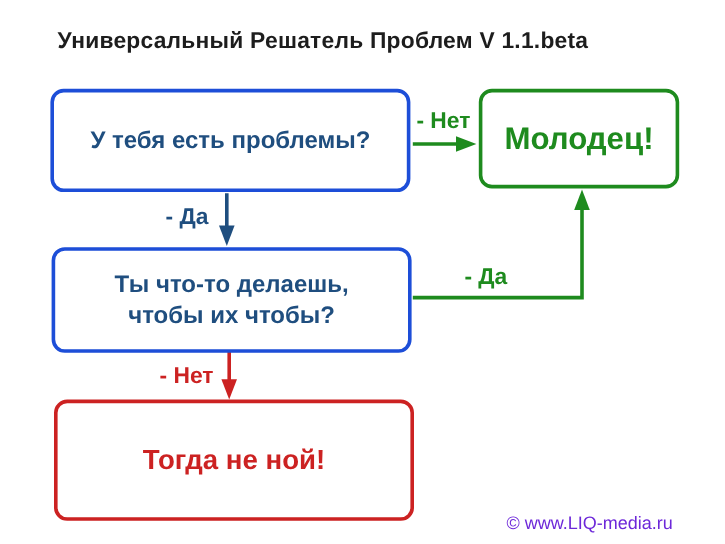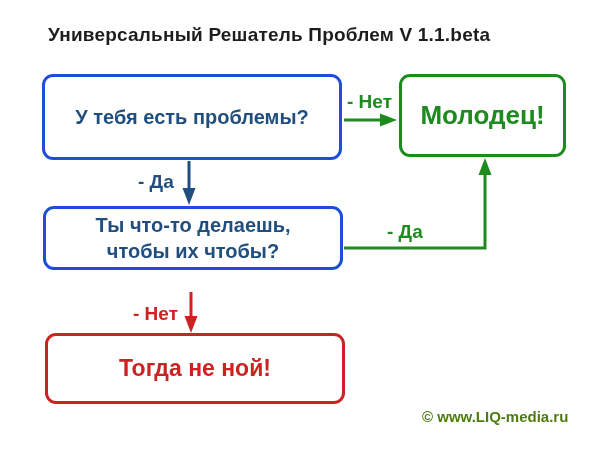--- a/index.html
+++ b/index.html
@@ -48,22 +48,22 @@
     color: #1e8b1e;
     font-size: 26px;
   }
   .node.red {
     border: 3px solid #cc2222;
     color: #cc2222;
     font-size: 23px;
   }
   #node-q1     { left: 42px;  top: 74px;  width: 300px; height: 86px; }
   #node-praise { left: 399px; top: 74px;  width: 167px; height: 83px; }
-  #node-q2     { left: 43px;  top: 206px; width: 300px; height: 64px; line-height: 26px; }
-  #node-result { left: 45px;  top: 333px; width: 300px; height: 71px; }
+  #node-q2     { left: 43px;  top: 206px; width: 300px; height: 88px; line-height: 26px; }
+  #node-result { left: 45px;  top: 333px; width: 300px; height: 101px; }
   .edge-label {
     position: absolute;
     font-weight: bold;
     font-size: 19px;
     white-space: nowrap;
   }
   .edge-label.green { color: #1e8b1e; }
   .edge-label.blue  { color: #1f4e7f; }
   .edge-label.red   { color: #cc2222; }
   #label-q1-no  { left: 347px; top: 91px;  }
@@ -72,24 +72,24 @@
   #label-q2-no  { left: 133px; top: 303px; }
   svg.arrows {
     position: absolute;
     left: 0;
     top: 0;
     pointer-events: none;
   }
   .watermark {
     position: absolute;
     left: 422px;
-    top: 408px;
+    top: 428px;
     font-size: 15px;
-    font-weight: bold;
-    color: #4d7c0f;
+    font-weight: normal;
+    color: #6d28d9;
     white-space: nowrap;
   }
 </style>
 </head>
 <body>
 
 <div class="stage">
 
   <div class="title">Универсальный Решатель Проблем V 1.1.beta</div>
 

